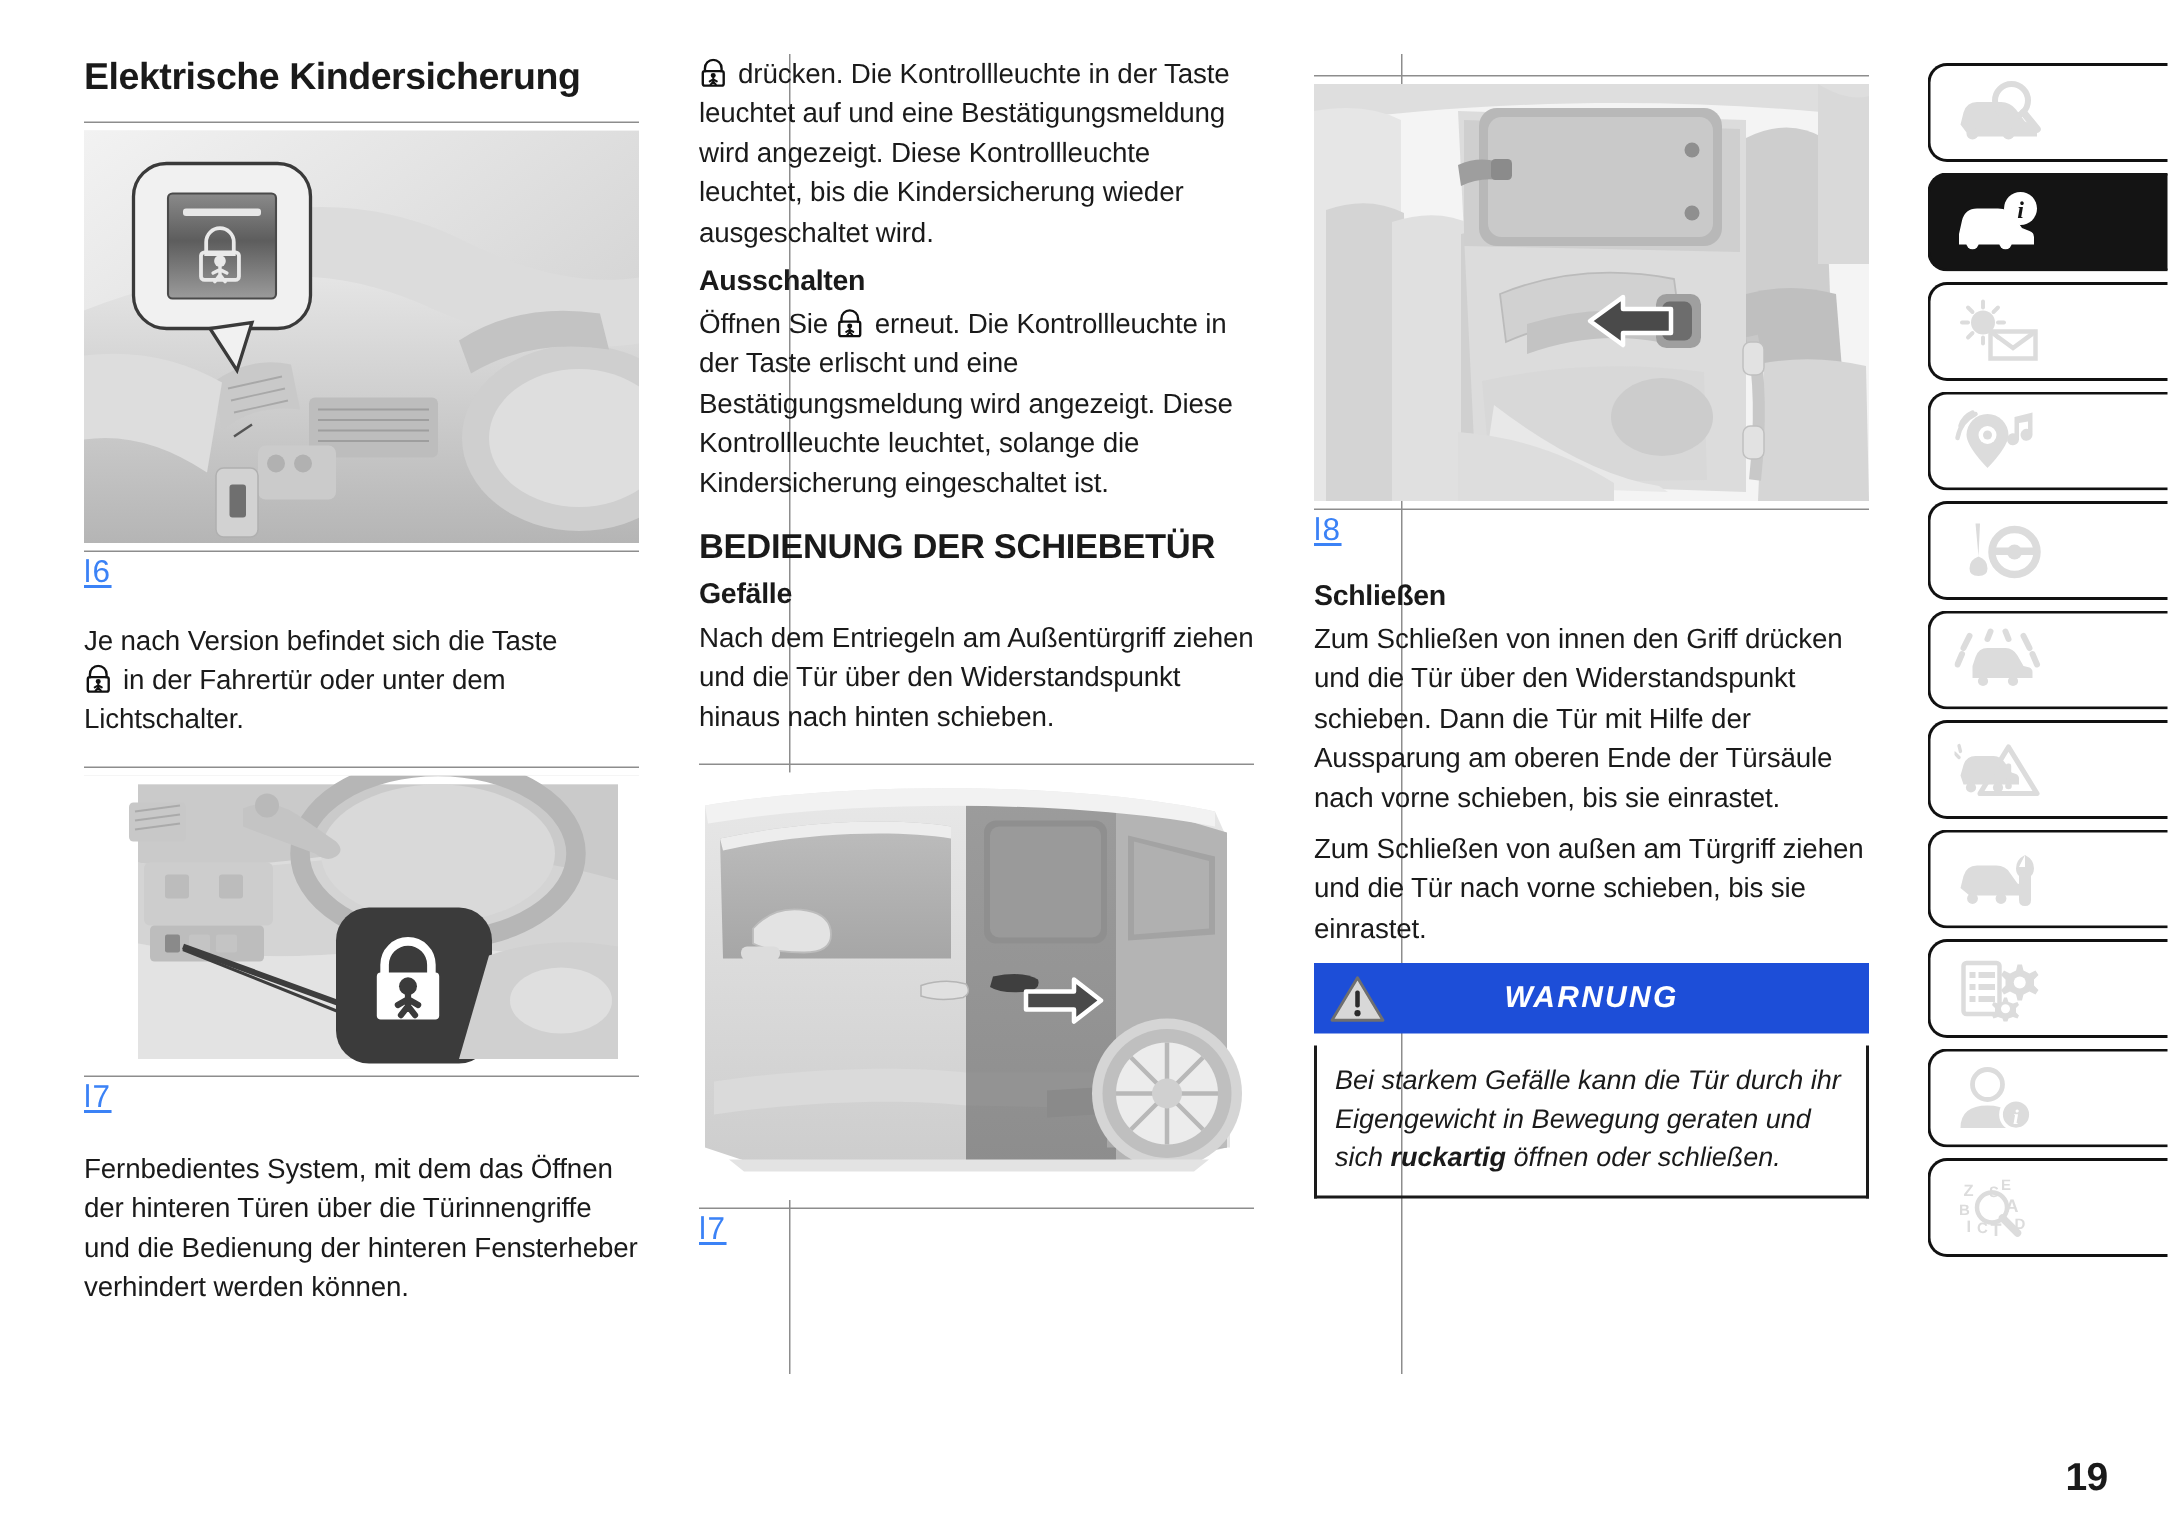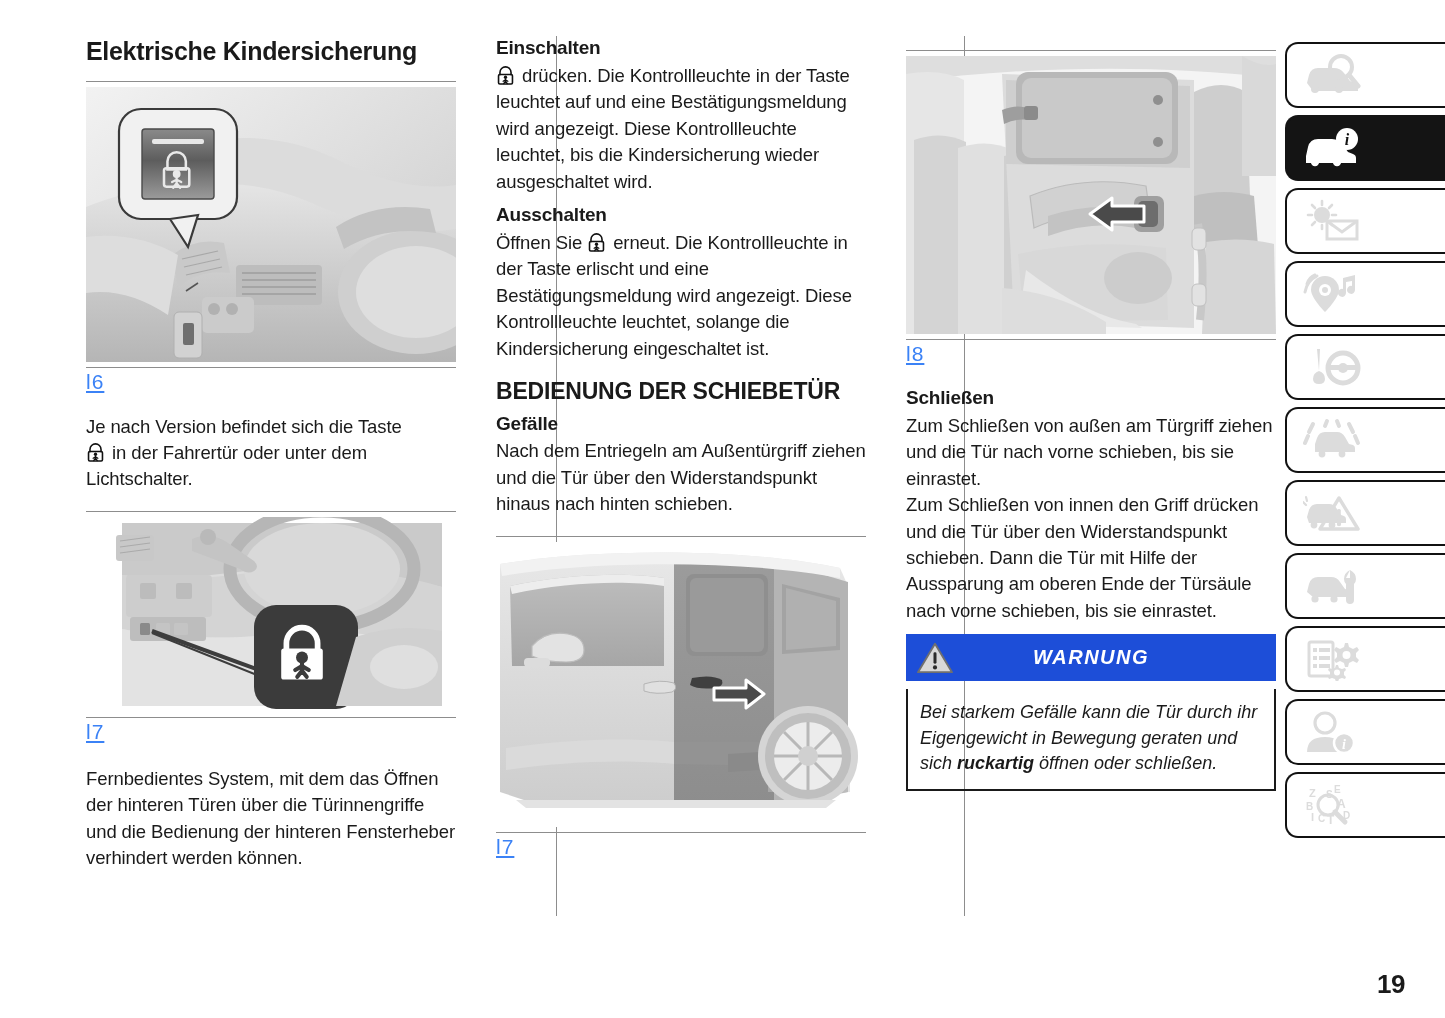--- a/index.html
+++ b/index.html
@@ -9,21 +9,21 @@
     font-family:"Liberation Sans", sans-serif;
     color:#1a1a1a;
     overflow:hidden;
     position:relative;
   }
   .page{position:absolute;inset:0;}
 
   
   .cols{
     position:absolute;
-    left:86px; top:36px;
+    left:56px; top:36px;
     width:1200px; height:880px;
     display:flex;
   }
   .col{
     width:370px;
     position:relative;
     padding-right:0;
   }
   .col.c1{width:370px;}
   .col.c2{width:370px;margin-left:40px;}
@@ -289,21 +289,20 @@
         </div>
         <div class="fig-rule-bot"></div>
         <div class="fig-num">l7</div>
       </div>
 
       <p class="body" style="margin-top:22px;">Fernbedientes System, mit dem das Öffnen der hinteren Türen über die Türinnengriffe und die Bedienung der hinteren Fensterheber verhindert werden können.</p>
     </div>
 
     <div class="col c2">
 
-      <h3 class="sub" style="margin-top:0;">Einschalten</h3>
       <p class="body"><span class="glyph-childlock">
         <svg viewBox="0 0 24 24" width="19" height="20">
           <path d="M5 11 L5 7.5 a7 7 0 0 1 14 0 L19 11" fill="none" stroke="#111" stroke-width="2"></path>
           <rect x="3.2" y="10" width="17.6" height="12.2" rx="1.6" fill="none" stroke="#111" stroke-width="2"></rect>
           <circle cx="12" cy="13.6" r="2.1" fill="#111"></circle>
           <path d="M12 15.6 v3.2 M12 16.9 l-3 1.7 M12 16.9 l3 1.7 M12 18.8 l-2.2 2.6 M12 18.8 l2.2 2.6" stroke="#111" stroke-width="1.7" fill="none" stroke-linecap="round"></path>
         </svg></span><span> drücken. Die Kontrollleuchte in der Taste leuchtet auf und eine Bestätigungsmeldung wird angezeigt. Diese Kontrollleuchte leuchtet, bis die Kindersicherung wieder ausgeschaltet wird.</span></p>
 
       <h3 class="sub">Ausschalten</h3>
       <p class="body"><span>Öffnen Sie </span><span class="glyph-childlock">
@@ -437,22 +436,22 @@
             <path d="M292 168 q8 40 2 96" fill="none" stroke="#c8c8c8" stroke-width="8"></path>
             <rect x="286" y="172" width="14" height="22" rx="5" fill="#e2e2e2" stroke="#c0c0c0" stroke-width="1"></rect>
             <rect x="286" y="228" width="14" height="22" rx="5" fill="#e2e2e2" stroke="#c0c0c0" stroke-width="1"></rect>
           </svg>
         </div>
         <div class="fig-rule-bot"></div>
         <div class="fig-num">l8</div>
       </div>
 
       <h3 class="sub" style="margin-top:20px;">Schließen</h3>
+      <p class="body">Zum Schließen von innen den Griff drücken und die Tür über den Widerstandspunkt schieben. Dann die Tür mit Hilfe der Aussparung am oberen Ende der Türsäule nach vorne schieben, bis sie einrastet.</p>
       <p class="body tight">Zum Schließen von außen am Türgriff ziehen und die Tür nach vorne schieben, bis sie einrastet.</p>
-      <p class="body">Zum Schließen von innen den Griff drücken und die Tür über den Widerstandspunkt schieben. Dann die Tür mit Hilfe der Aussparung am oberen Ende der Türsäule nach vorne schieben, bis sie einrastet.</p>
 
       <div>
         <div class="warn-head">
           <svg class="tri" viewBox="0 0 40 36">
             <path d="M20 3 L38 33 L2 33 Z" fill="#d8d8d8" stroke="#6f6f6f" stroke-width="2" stroke-linejoin="round"></path>
             <rect x="18.4" y="12" width="3.2" height="12" rx="1.4" fill="#2b2b2b"></rect>
             <circle cx="20" cy="28" r="2.2" fill="#2b2b2b"></circle>
           </svg>
           <div class="wlabel">WARNUNG</div>
         </div>

